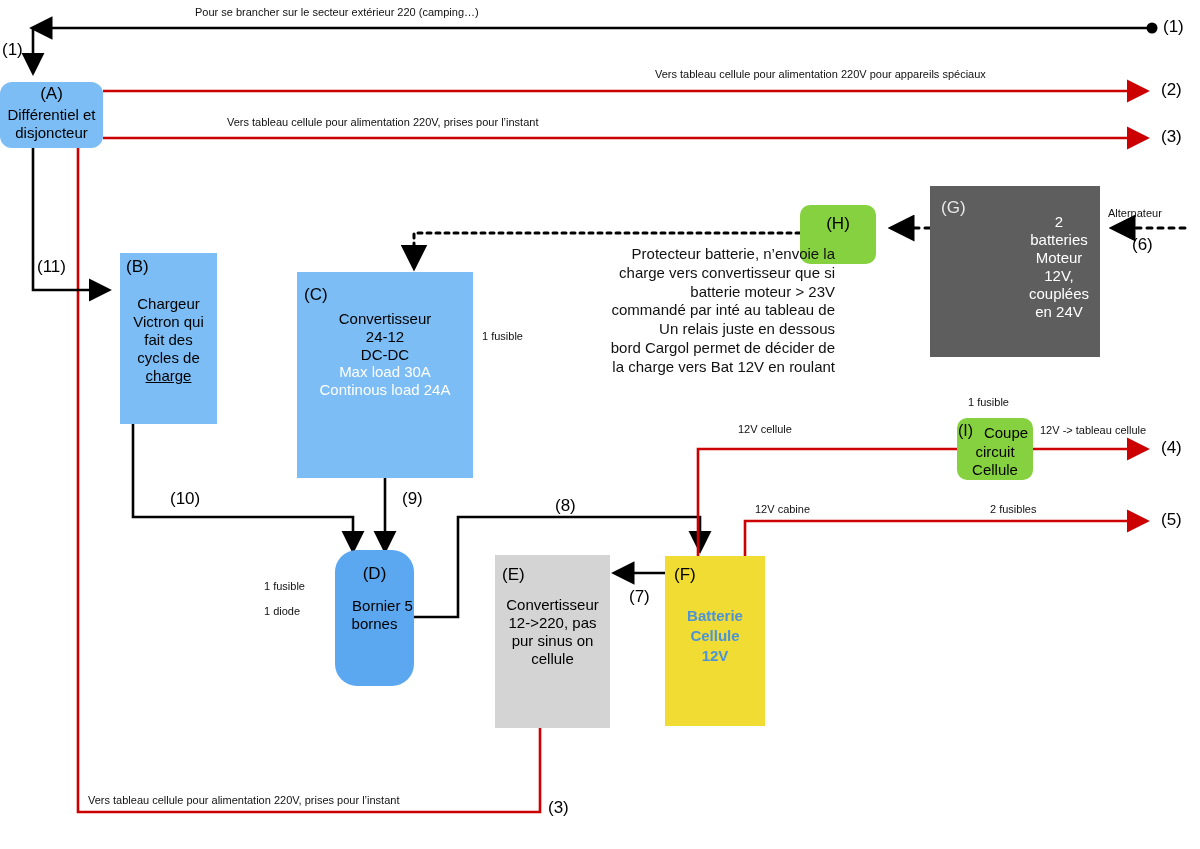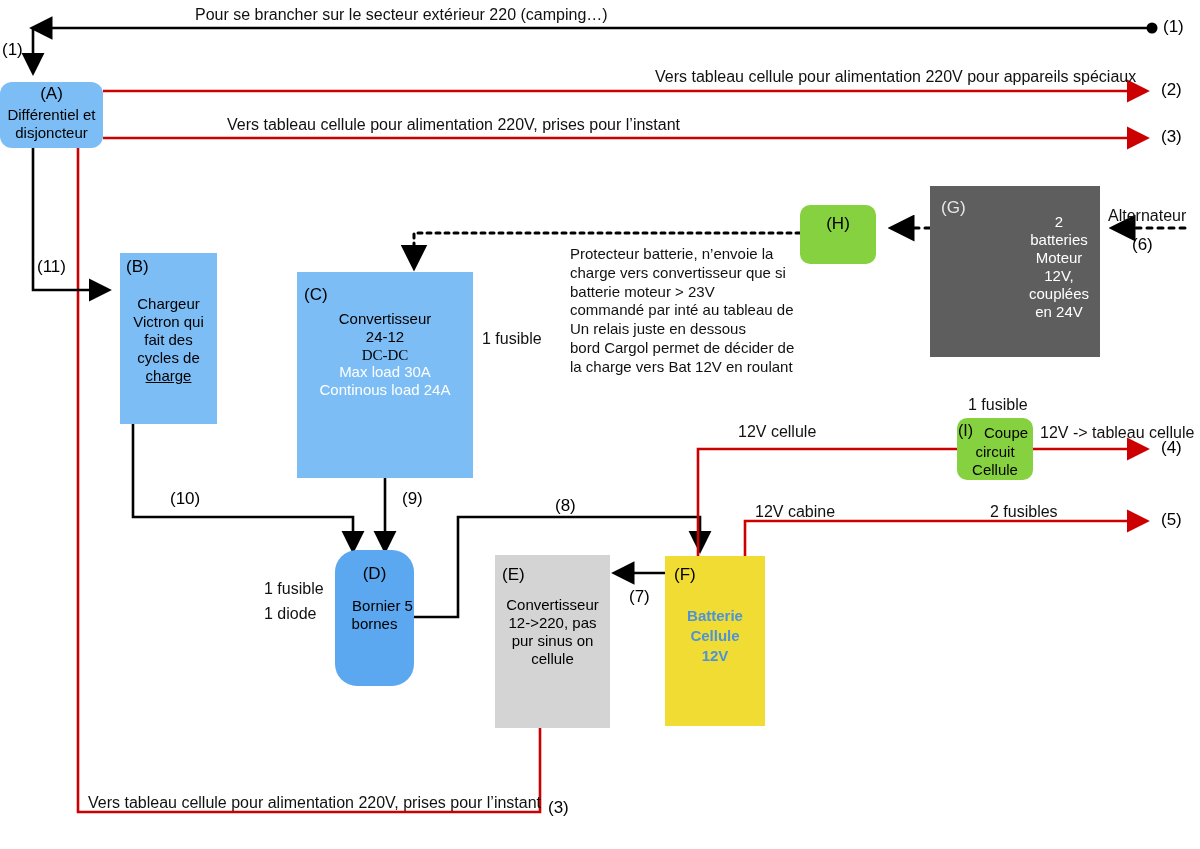--- a/index.html
+++ b/index.html
@@ -2,21 +2,21 @@
 <html><head>
 <meta charset="utf-8">
 <style>
   html,body{margin:0;padding:0;background:#fff;}
   body{font-family:"Liberation Sans","DejaVu Sans",sans-serif;}
   #stage{position:relative;width:1200px;height:849px;background:#ffffff;overflow:hidden;}
   svg.wires{position:absolute;left:0;top:0;width:1200px;height:849px;}
 
   .box{position:absolute;box-sizing:border-box;}
   .tag{position:absolute;font-size:17px;color:#000;white-space:nowrap;}
-  .lbl{position:absolute;font-size:16px;color:#111;white-space:nowrap;}
+  .lbl{position:absolute;font-size:11px;color:#111;white-space:nowrap;}
 
   .blue{background:#7cbdf5;}
   .blue-round{background:#5ba7f0;border-radius:22px;}
   .green{background:#86d13f;border-radius:10px;}
   .grey{background:#d4d4d4;}
   .dark{background:#5e5e5e;}
   .yellow{background:#f0dc33;}
 
   .boxtxt{position:absolute;left:0;right:0;text-align:center;font-size:15px;line-height:1.22;color:#000;}
   .boxtxt.white{color:#ffffff;}
@@ -90,21 +90,21 @@
     <div class="boxtxt" style="top:60px;">Victron qui</div>
     <div class="boxtxt" style="top:78px;">fait des</div>
     <div class="boxtxt" style="top:96px;">cycles de</div>
     <div class="boxtxt" style="top:114px;text-decoration:underline;">charge</div>
   </div>
 
   <div class="box blue" style="left:297px;top:272px;width:176px;height:206px;">
     <div class="boxlabel" style="left:7px;top:13px;">(C)</div>
     <div class="boxtxt" style="top:38px;">Convertisseur</div>
     <div class="boxtxt" style="top:56px;">24-12</div>
-    <div class="boxtxt" style="top:74px;font-family:Liberation Serif, serif;">DC-DC</div>
+    <div class="boxtxt" style="top:74px;">DC-DC</div>
     <div class="boxtxt white" style="top:91px;">Max load 30A</div>
     <div class="boxtxt white" style="top:109px;">Continous load 24A</div>
   </div>
   <div class="lbl" style="left:482px;top:330px;">1 fusible</div>
 
   <div class="box blue-round" style="left:335px;top:550px;width:79px;height:136px;">
     <div class="boxlabel" style="left:0;right:0;top:14px;text-align:center;">(D)</div>
     <div class="boxtxt" style="top:47px;margin-left:16px;">Bornier 5</div>
     <div class="boxtxt" style="top:65px;">bornes</div>
   </div>
@@ -152,21 +152,21 @@
   <div class="lbl" style="left:655px;top:68px;">Vers tableau cellule pour alimentation 220V pour appareils spéciaux</div>
   <div class="lbl" style="left:227px;top:116px;">Vers tableau cellule pour alimentation 220V, prises pour l’instant</div>
   <div class="lbl" style="left:88px;top:794px;">Vers tableau cellule pour alimentation 220V, prises pour l’instant</div>
 
   <div class="lbl" style="left:1108px;top:207px;">Alternateur</div>
   <div class="lbl" style="left:738px;top:423px;">12V cellule</div>
   <div class="lbl" style="left:755px;top:503px;">12V cabine</div>
   <div class="lbl" style="left:1040px;top:424px;">12V -&gt; tableau cellule</div>
   <div class="lbl" style="left:990px;top:503px;">2 fusibles</div>
 
-  <div style="position:absolute;left:570px;top:245px;width:265px;text-align:left;font-size:15px;line-height:1.25;color:#111;">
+  <div style="position:absolute;left:570px;top:245px;width:265px;text-align:right;font-size:15px;line-height:1.25;color:#111;">
     <div>Protecteur batterie, n’envoie la</div>
     <div>charge vers convertisseur que si</div>
     <div>batterie moteur &gt; 23V</div>
     <div>commandé par inté au tableau de</div>
     <div>Un relais juste en dessous</div>
     <div>bord Cargol permet de décider de</div>
     <div>la charge vers Bat 12V en roulant</div>
   </div>
 
   <div class="tag" style="left:2px;top:40px;">(1)</div>

